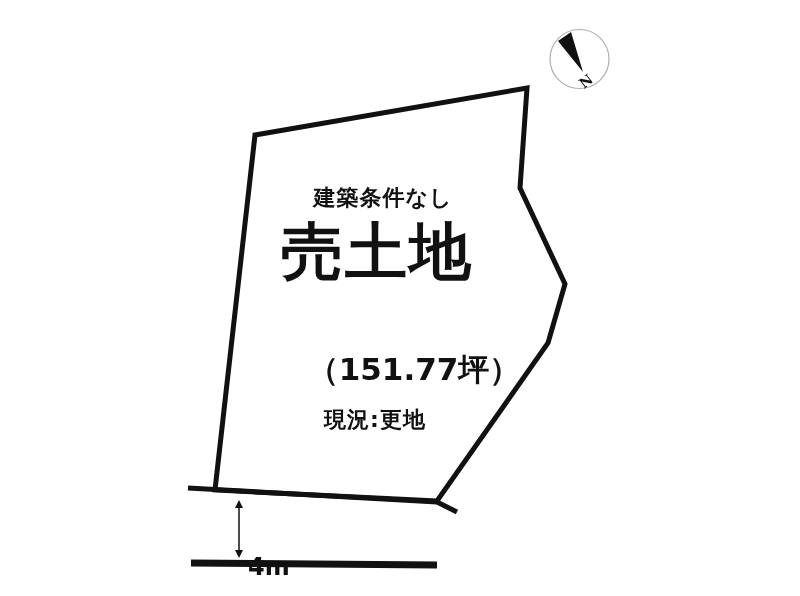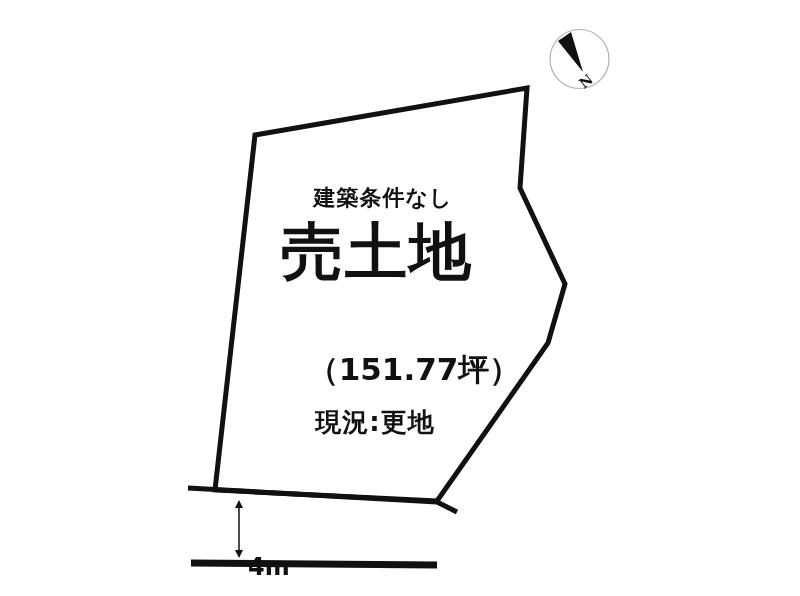--- a/index.html
+++ b/index.html
@@ -40,21 +40,21 @@
   .condition   { font-size: 22px; letter-spacing: 1px; }
   .title       { font-size: 62px; letter-spacing: 2px; }
   .area-sqm    { font-size: 31px; letter-spacing: 1px; }
   .area-sqm .sup {
     font-size: 0.55em;
     position: relative;
     top: -0.55em;
     margin-left: 1px;
   }
   .area-tsubo  { font-size: 31px; }
-  .status      { font-size: 26px; letter-spacing: 1px; }
+  .status      { font-size: 22px; letter-spacing: 1px; }
   .road-width  {
     font-size: 24px;
     transform: none;
     margin-top: 37px;
   }
   .compass-n {
     font-family: "DejaVu Serif", "Liberation Serif", serif;
     font-weight: bold;
     font-size: 14px;
   }

